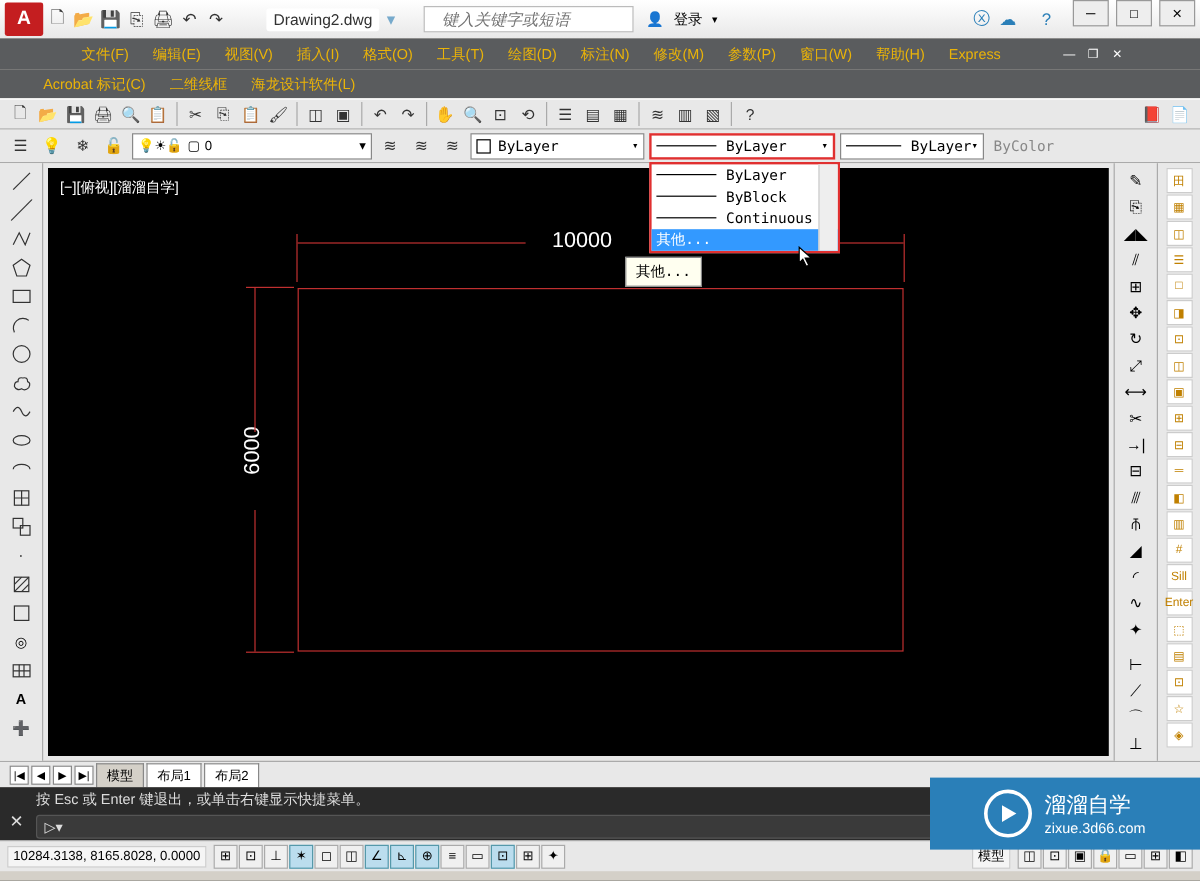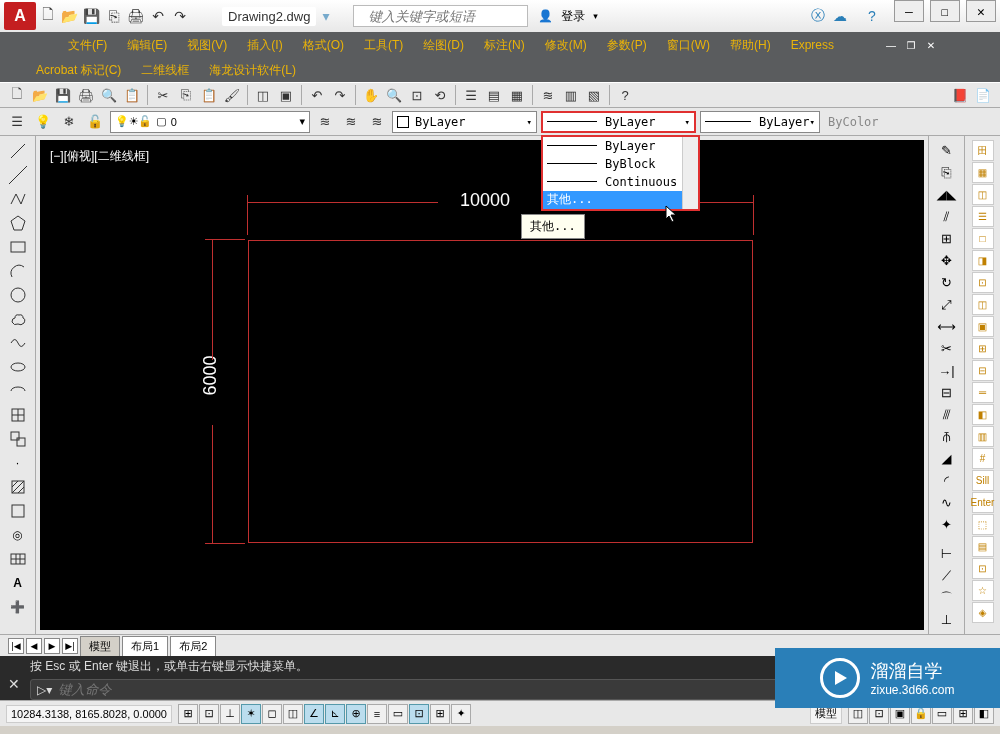--- a/index.html
+++ b/index.html
@@ -716,21 +716,21 @@
           <line x1="2" y1="9" x2="16" y2="9" stroke="#333"></line>
           <line x1="7" y1="4" x2="7" y2="14" stroke="#333"></line>
           <line x1="11" y1="4" x2="11" y2="14" stroke="#333"></line>
         </svg>
       </div>
     <div class="lt-btn" style="font-weight:bold">A</div>
     <div class="lt-btn">➕</div>
   </div>
 
   <div class="drawing-area">
-    <div class="view-label">[−][俯视][二维线框]</div>
+    <div class="view-label">[−][俯视][溜溜自学]</div>
 
     <div class="dim-h">10000</div>
     <div class="dim-line-h" style="width:190px"></div>
     <div class="dim-line-h" style="left:520px; width:193px"></div>
     <div class="dim-ext" style="left:207px;top:55px;width:1px;height:40px"></div>
     <div class="dim-ext" style="left:713px;top:55px;width:1px;height:40px"></div>
 
     <div class="dim-v">6000</div>
     <div class="dim-line-v" style="height:120px"></div>
     <div class="dim-line-v" style="top:285px;height:118px"></div>
@@ -800,21 +800,20 @@
   <div class="tab active">模型</div>
   <div class="tab">布局1</div>
   <div class="tab">布局2</div>
 </div>
 
 <div class="cmd-area">
   <span class="cmd-close">✕</span>
   <div>按 Esc 或 Enter 键退出，或单击右键显示快捷菜单。</div>
   <div class="cmd-input-row">
     <span style="margin-right:6px">▷▾</span>
-    <input class="cmd-input" placeholder="键入命令" style="">
   </div>
 </div>
 
 <div class="statusbar">
   <span class="status-section">10284.3138, 8165.8028, 0.0000</span>
   <div class="status-btn-group">
     <div class="status-btn">⊞</div>
     <div class="status-btn">⊡</div>
     <div class="status-btn">⊥</div>
     <div class="status-btn active">✶</div>

